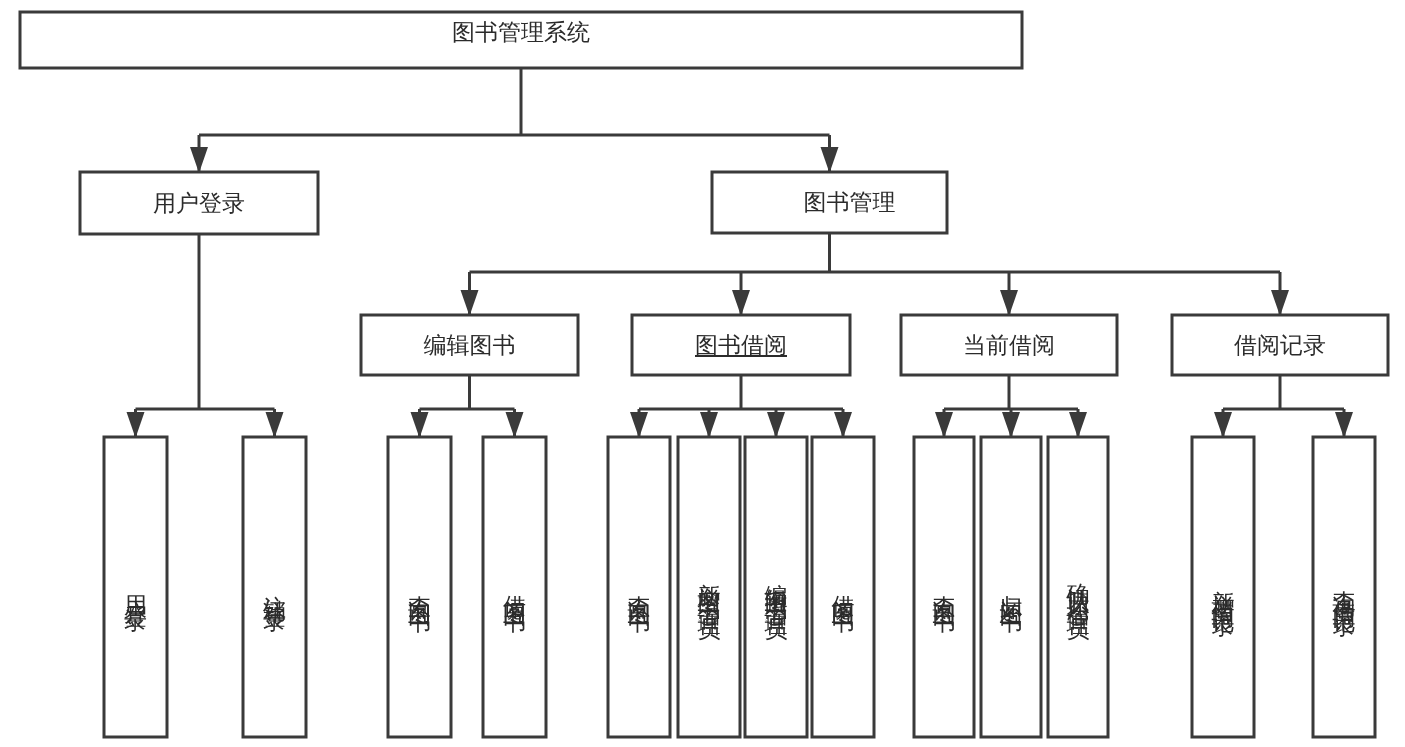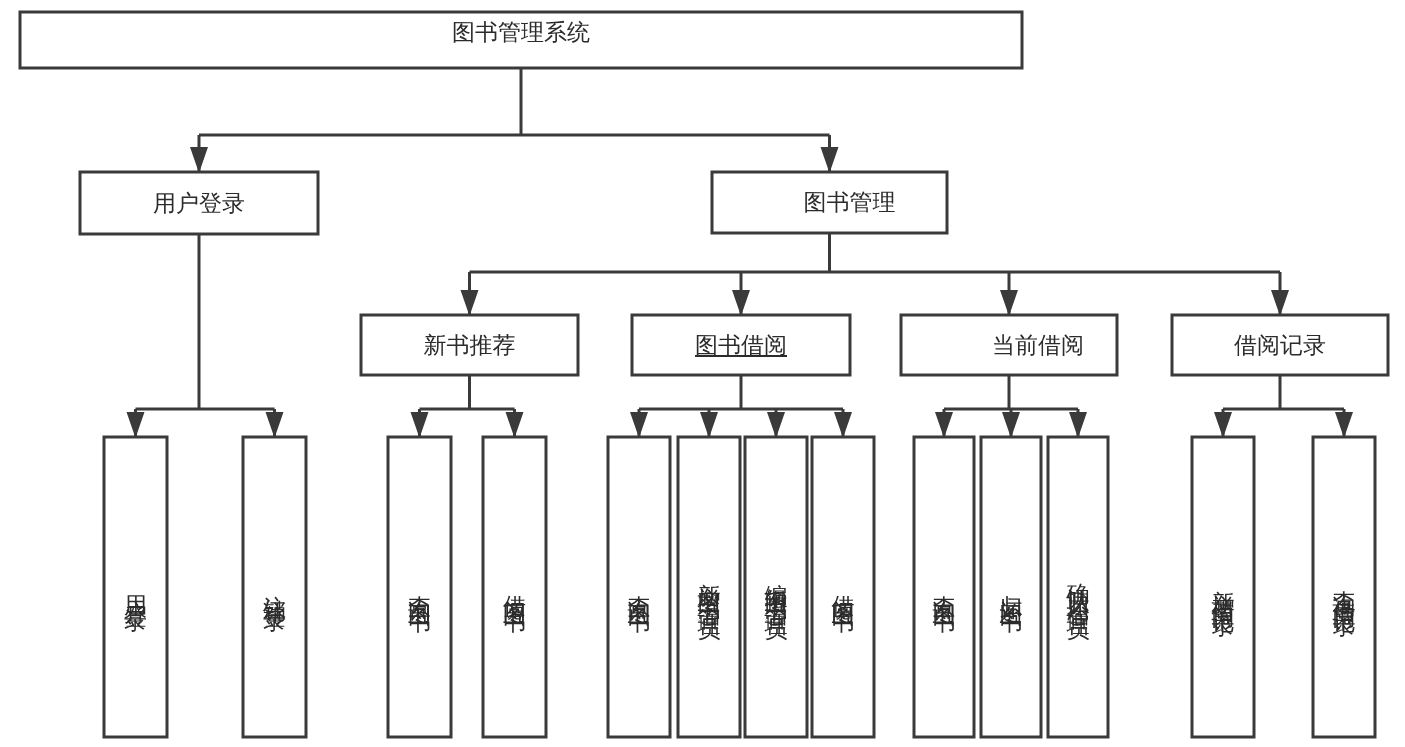--- a/index.html
+++ b/index.html
@@ -150,23 +150,23 @@
         <rect x="1048" y="437" width="60" height="300" class="box-rect"></rect>
         <rect x="1192" y="437" width="62" height="300" class="box-rect"></rect>
         <rect x="1313" y="437" width="62" height="300" class="box-rect"></rect>
       </g>
   </svg>
 
   <div id="labels-layer">
       <div class="node-label horiz" style="left: 20px; top: 12px; width: 1002px; height: 40px;">图书管理系统</div>
       <div class="node-label horiz" style="left: 80px; top: 172px; width: 238px; height: 62px;">用户登录</div>
       <div class="node-label horiz" style="left: 712px; top: 172px; width: 275px; height: 61px;">图书管理</div>
-      <div class="node-label horiz" style="left: 361px; top: 315px; width: 217px; height: 60px;">新书推荐</div>
+      <div class="node-label horiz" style="left: 361px; top: 315px; width: 217px; height: 60px;">编辑图书</div>
       <div class="node-label horiz" style="left: 632px; top: 315px; width: 218px; height: 60px; text-decoration: underline;">图书借阅</div>
-      <div class="node-label horiz" style="left: 901px; top: 315px; width: 216px; height: 60px; padding-left: 29px;">当前借阅</div>
+      <div class="node-label horiz" style="left: 901px; top: 315px; width: 216px; height: 60px;">当前借阅</div>
       <div class="node-label horiz" style="left: 1172px; top: 315px; width: 216px; height: 60px;">借阅记录</div>
       <div class="node-label vert" style="left: 104px; top: 437px; width: 63px; height: 300px;">用户登录</div>
       <div class="node-label vert" style="left: 243px; top: 437px; width: 63px; height: 300px;">注销登录</div>
       <div class="node-label vert" style="left: 388px; top: 437px; width: 63px; height: 300px;">查询图书</div>
       <div class="node-label vert" style="left: 483px; top: 437px; width: 63px; height: 300px;">借阅图书</div>
       <div class="node-label vert" style="left: 608px; top: 437px; width: 62px; height: 300px;">查询图书</div>
       <div class="node-label vert" style="left: 678px; top: 437px; width: 62px; height: 300px;">新增图书（管理员）</div>
       <div class="node-label vert" style="left: 745px; top: 437px; width: 62px; height: 300px;">编辑图书（管理员）</div>
       <div class="node-label vert" style="left: 812px; top: 437px; width: 62px; height: 300px;">借阅图书</div>
       <div class="node-label vert" style="left: 914px; top: 437px; width: 60px; height: 300px;">查询图书</div>

